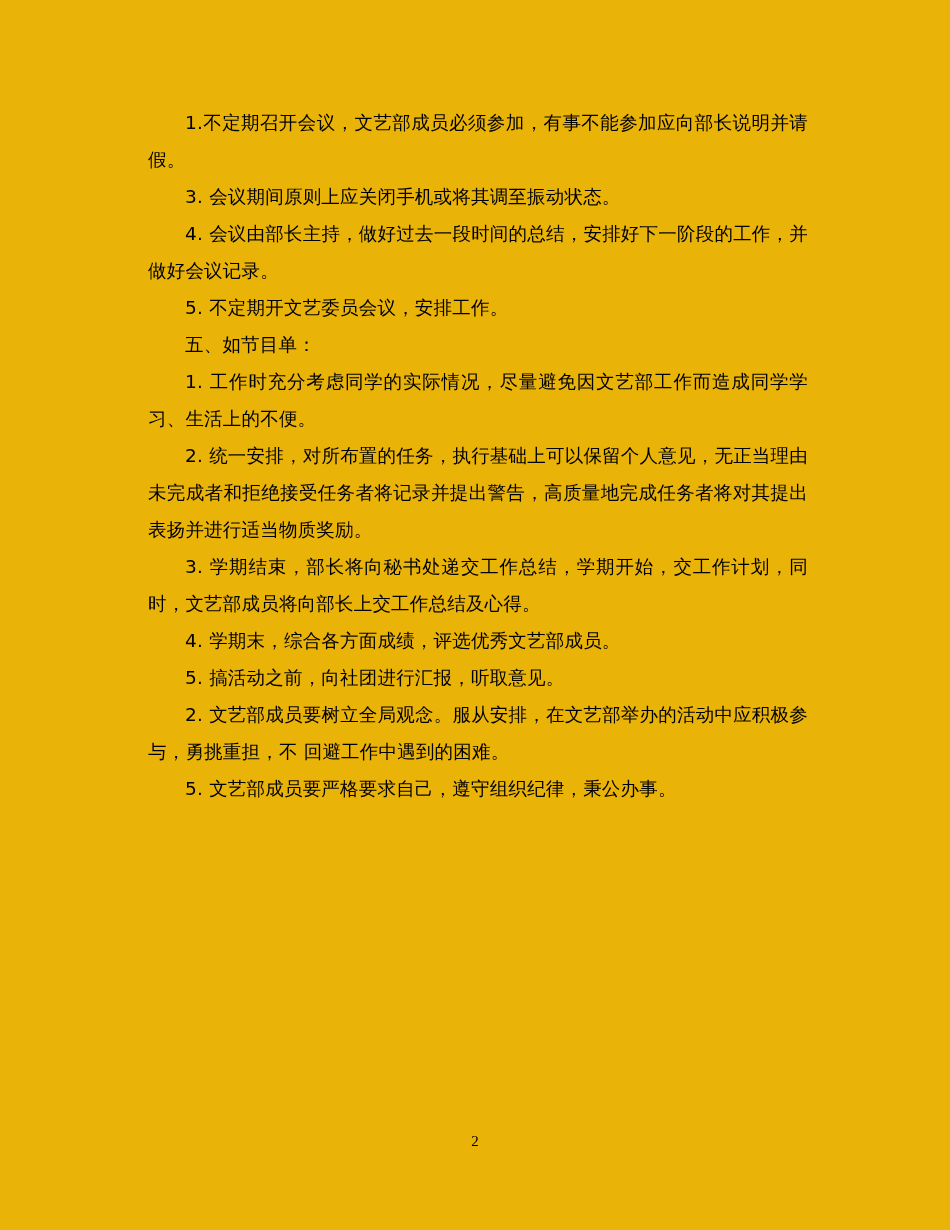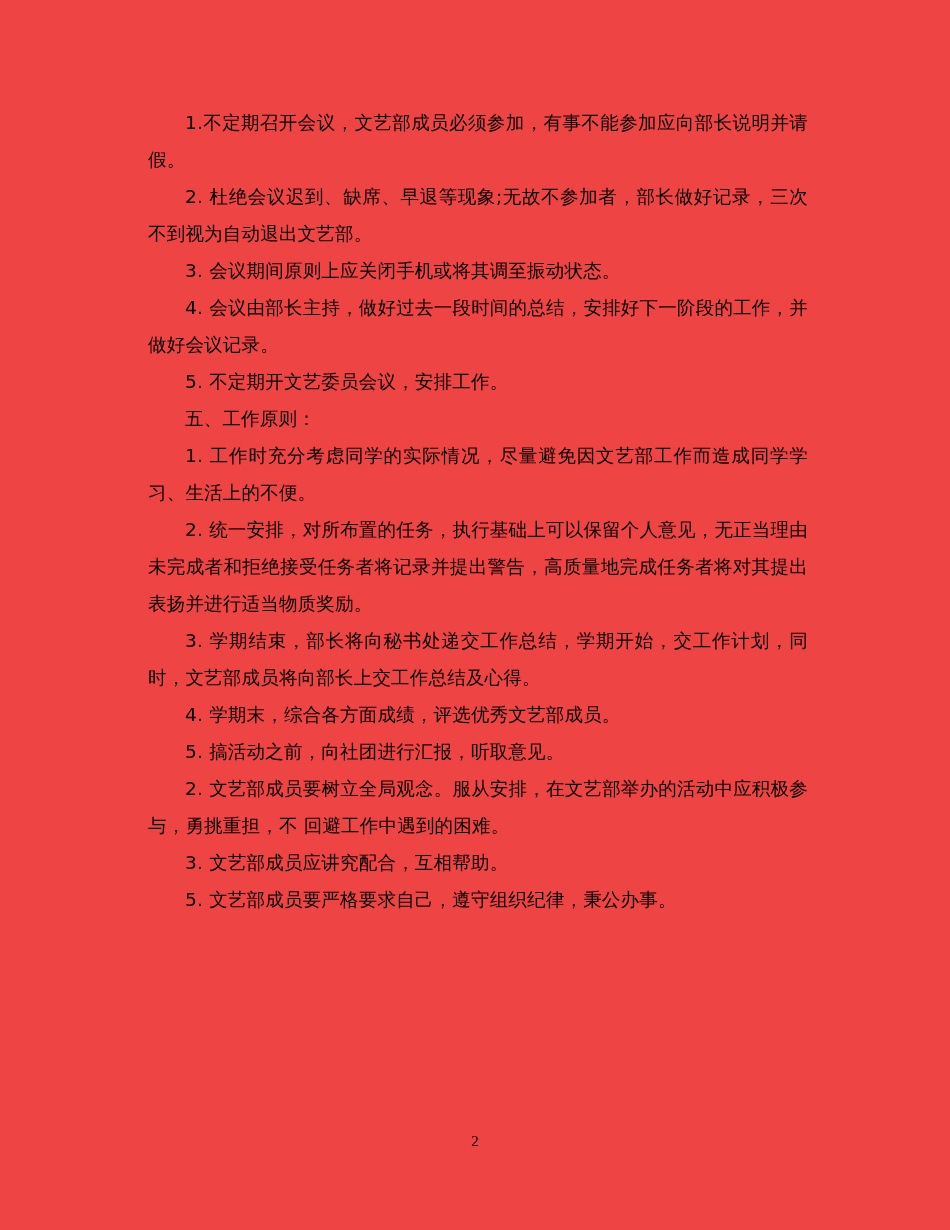--- a/index.html
+++ b/index.html
@@ -4,21 +4,21 @@
 <style>
   html, body {
     margin: 0;
     padding: 0;
     background: #ffffff;
   }
   .page {
     position: relative;
     width: 950px;
     height: 1230px;
-    background: #ef4444;
+    background: #eab308;
     margin: 0 auto;
     box-sizing: border-box;
     font-family: "DejaVu Sans", "Liberation Sans", sans-serif;
     overflow: hidden;
   }
   .content {
     position: absolute;
     left: 148px;
     top: 104px;
     width: 660px;
@@ -43,28 +43,26 @@
     color: #000000;
     font-family: "Liberation Serif", serif;
   }
 </style>
 </head>
 <body>
 
 <div class="page">
   <div class="content">
     <p class="para">1.不定期召开会议，文艺部成员必须参加，有事不能参加应向部长说明并请假。</p>
-    <p class="para">2. 杜绝会议迟到、缺席、早退等现象;无故不参加者，部长做好记录，三次不到视为自动退出文艺部。</p>
     <p class="para">3. 会议期间原则上应关闭手机或将其调至振动状态。</p>
     <p class="para">4. 会议由部长主持，做好过去一段时间的总结，安排好下一阶段的工作，并做好会议记录。</p>
     <p class="para">5. 不定期开文艺委员会议，安排工作。</p>
-    <p class="para">五、工作原则：</p>
+    <p class="para">五、如节目单：</p>
     <p class="para">1. 工作时充分考虑同学的实际情况，尽量避免因文艺部工作而造成同学学习、生活上的不便。</p>
     <p class="para">2. 统一安排，对所布置的任务，执行基础上可以保留个人意见，无正当理由未完成者和拒绝接受任务者将记录并提出警告，高质量地完成任务者将对其提出表扬并进行适当物质奖励。</p>
     <p class="para">3. 学期结束，部长将向秘书处递交工作总结，学期开始，交工作计划，同时，文艺部成员将向部长上交工作总结及心得。</p>
     <p class="para">4. 学期末，综合各方面成绩，评选优秀文艺部成员。</p>
     <p class="para">5. 搞活动之前，向社团进行汇报，听取意见。</p>
     <p class="para">2. 文艺部成员要树立全局观念。服从安排，在文艺部举办的活动中应积极参与，勇挑重担，不 回避工作中遇到的困难。</p>
-    <p class="para">3. 文艺部成员应讲究配合，互相帮助。</p>
     <p class="para">5. 文艺部成员要严格要求自己，遵守组织纪律，秉公办事。</p>
   </div>
   <div class="page-number">2</div>
 </div>
 
 </body></html>

